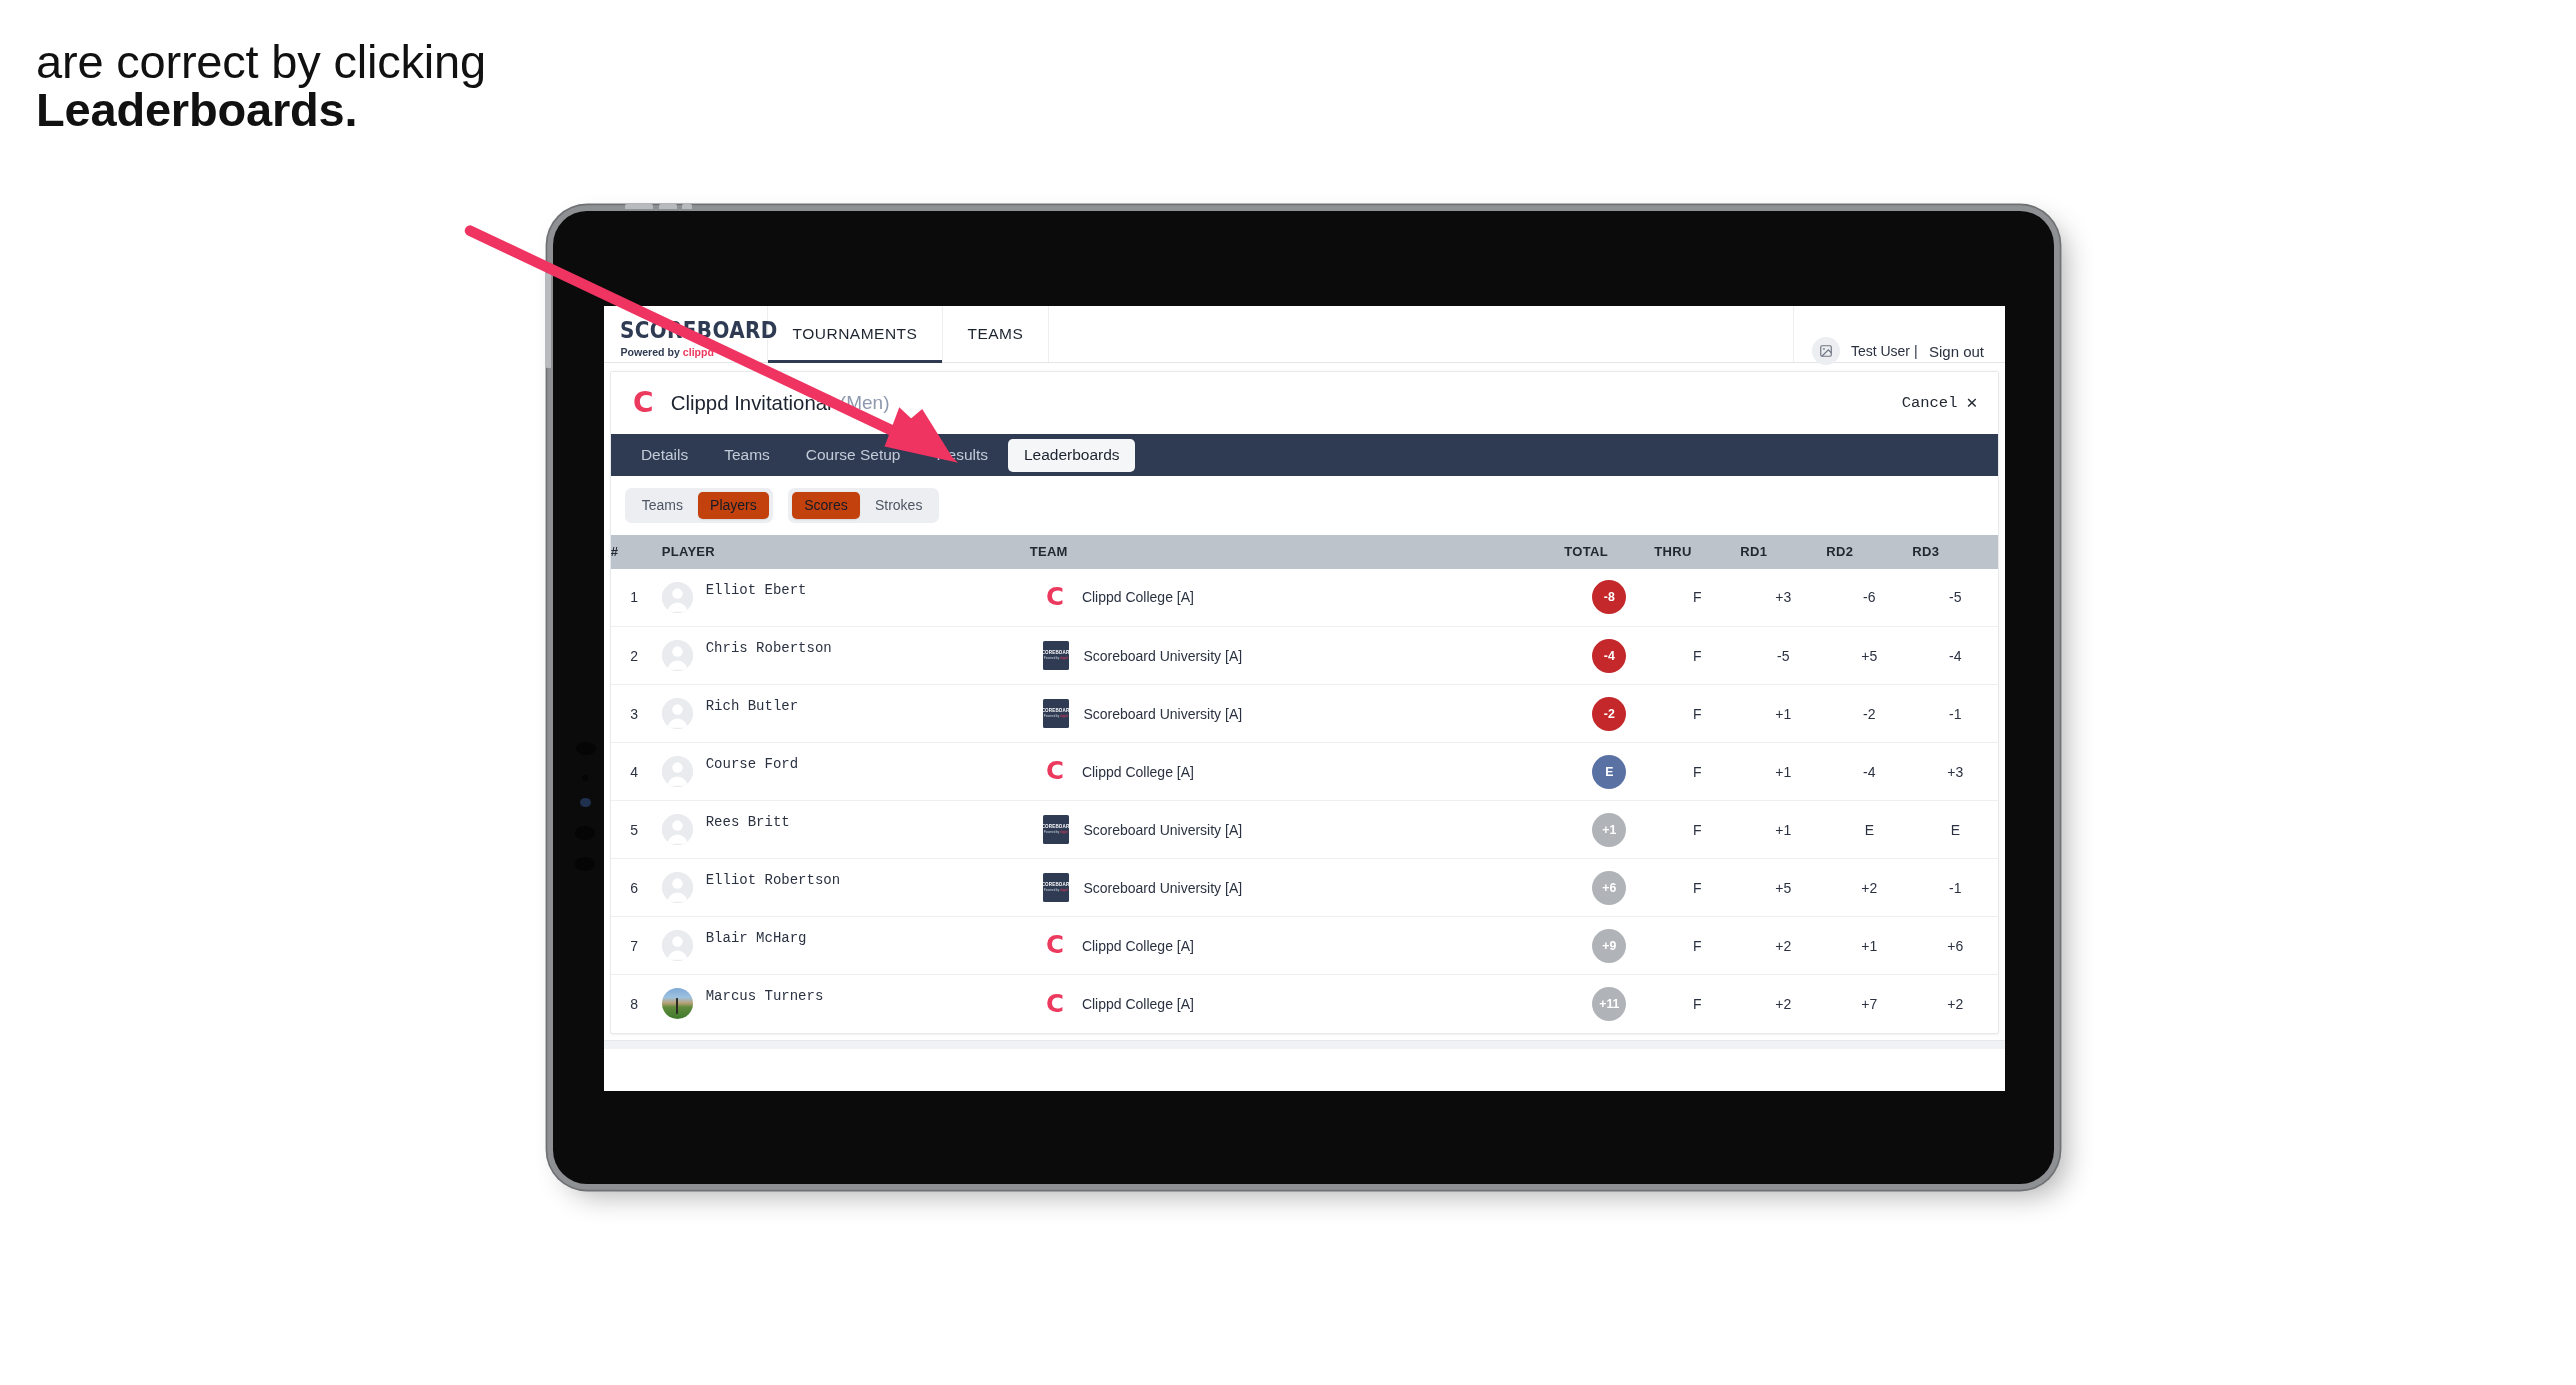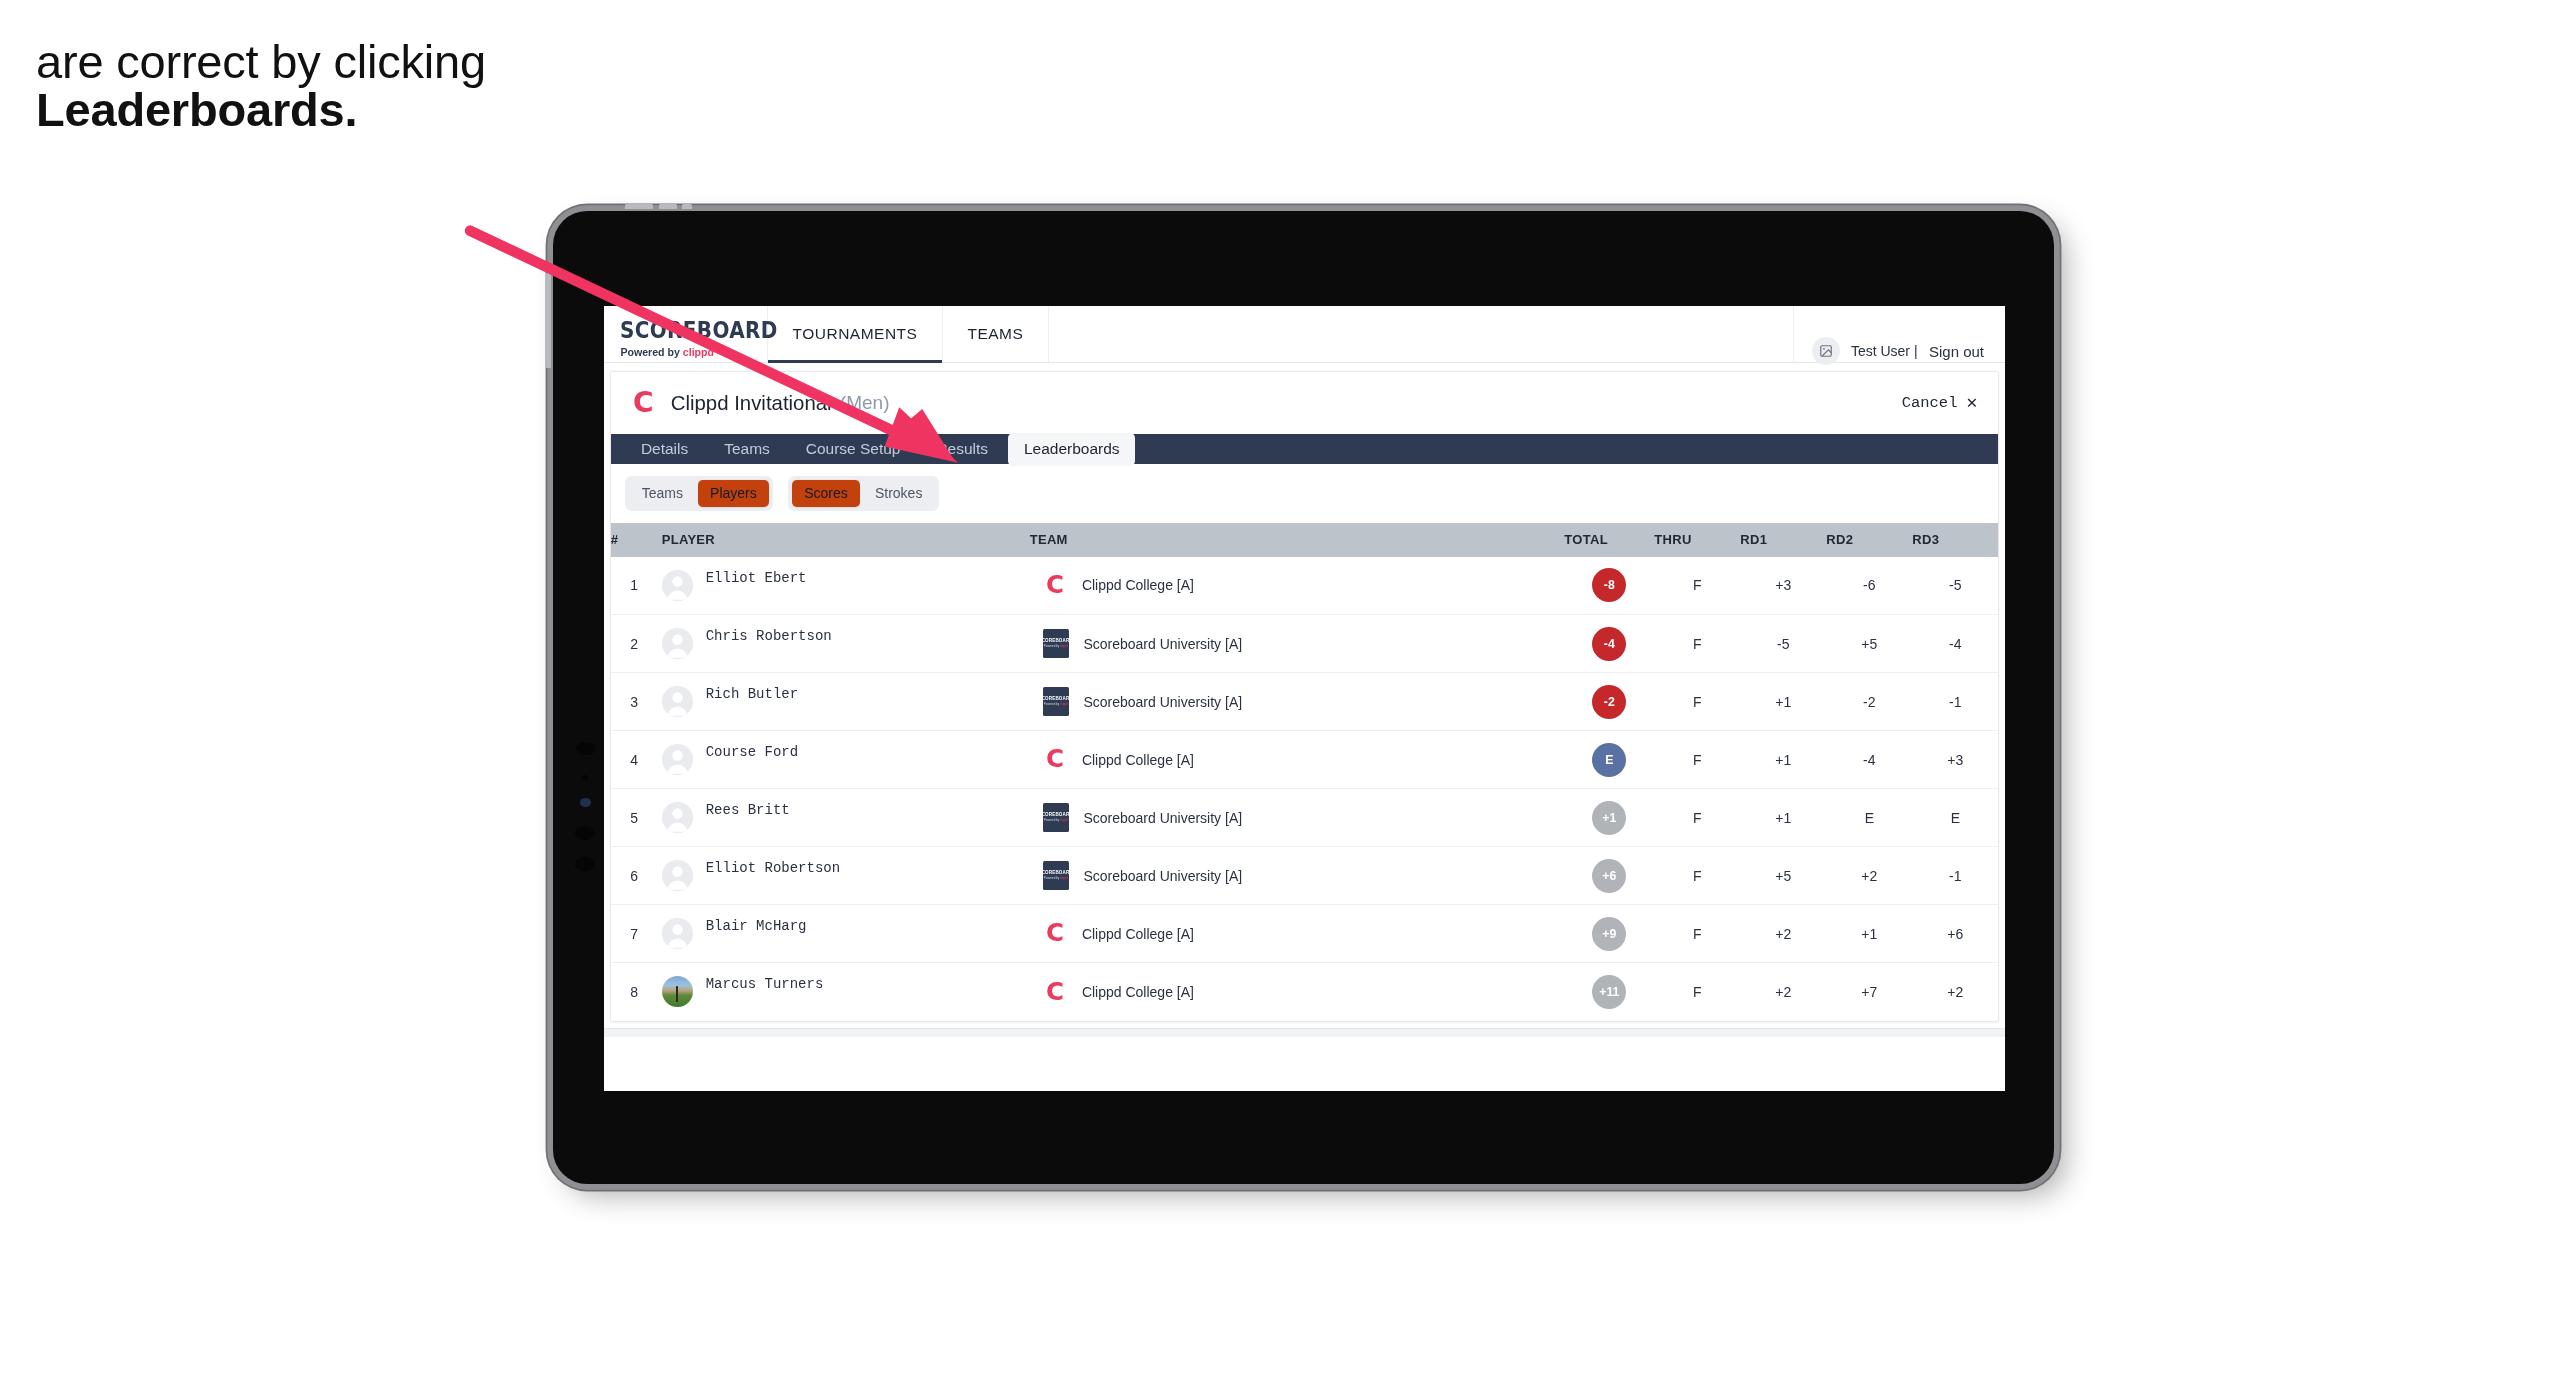--- a/index.html
+++ b/index.html
@@ -207,21 +207,21 @@
   .tourn-spacer { flex: 1; }
   .cancel-btn {
     display: flex; align-items: flex-end; gap: 9px;
     font-size: 15.5px; color: #222933; cursor: pointer; font-family: Liberation Mono, monospace;
   }
   .cancel-x { font-size: 18px; line-height: 1; }
 
   
   .sectab-bar {
     background: #2e3b52;
-    height: 30px;
+    height: 42px;
     display: flex;
     align-items: center;
     padding: 0 14.7px;
     gap: 4.9px;
   }
   .sectab {
     font-size: 15.5px;
     color: #c3cbd8;
     padding: 7.4px 15.5px;
     border-radius: 4.9px;

